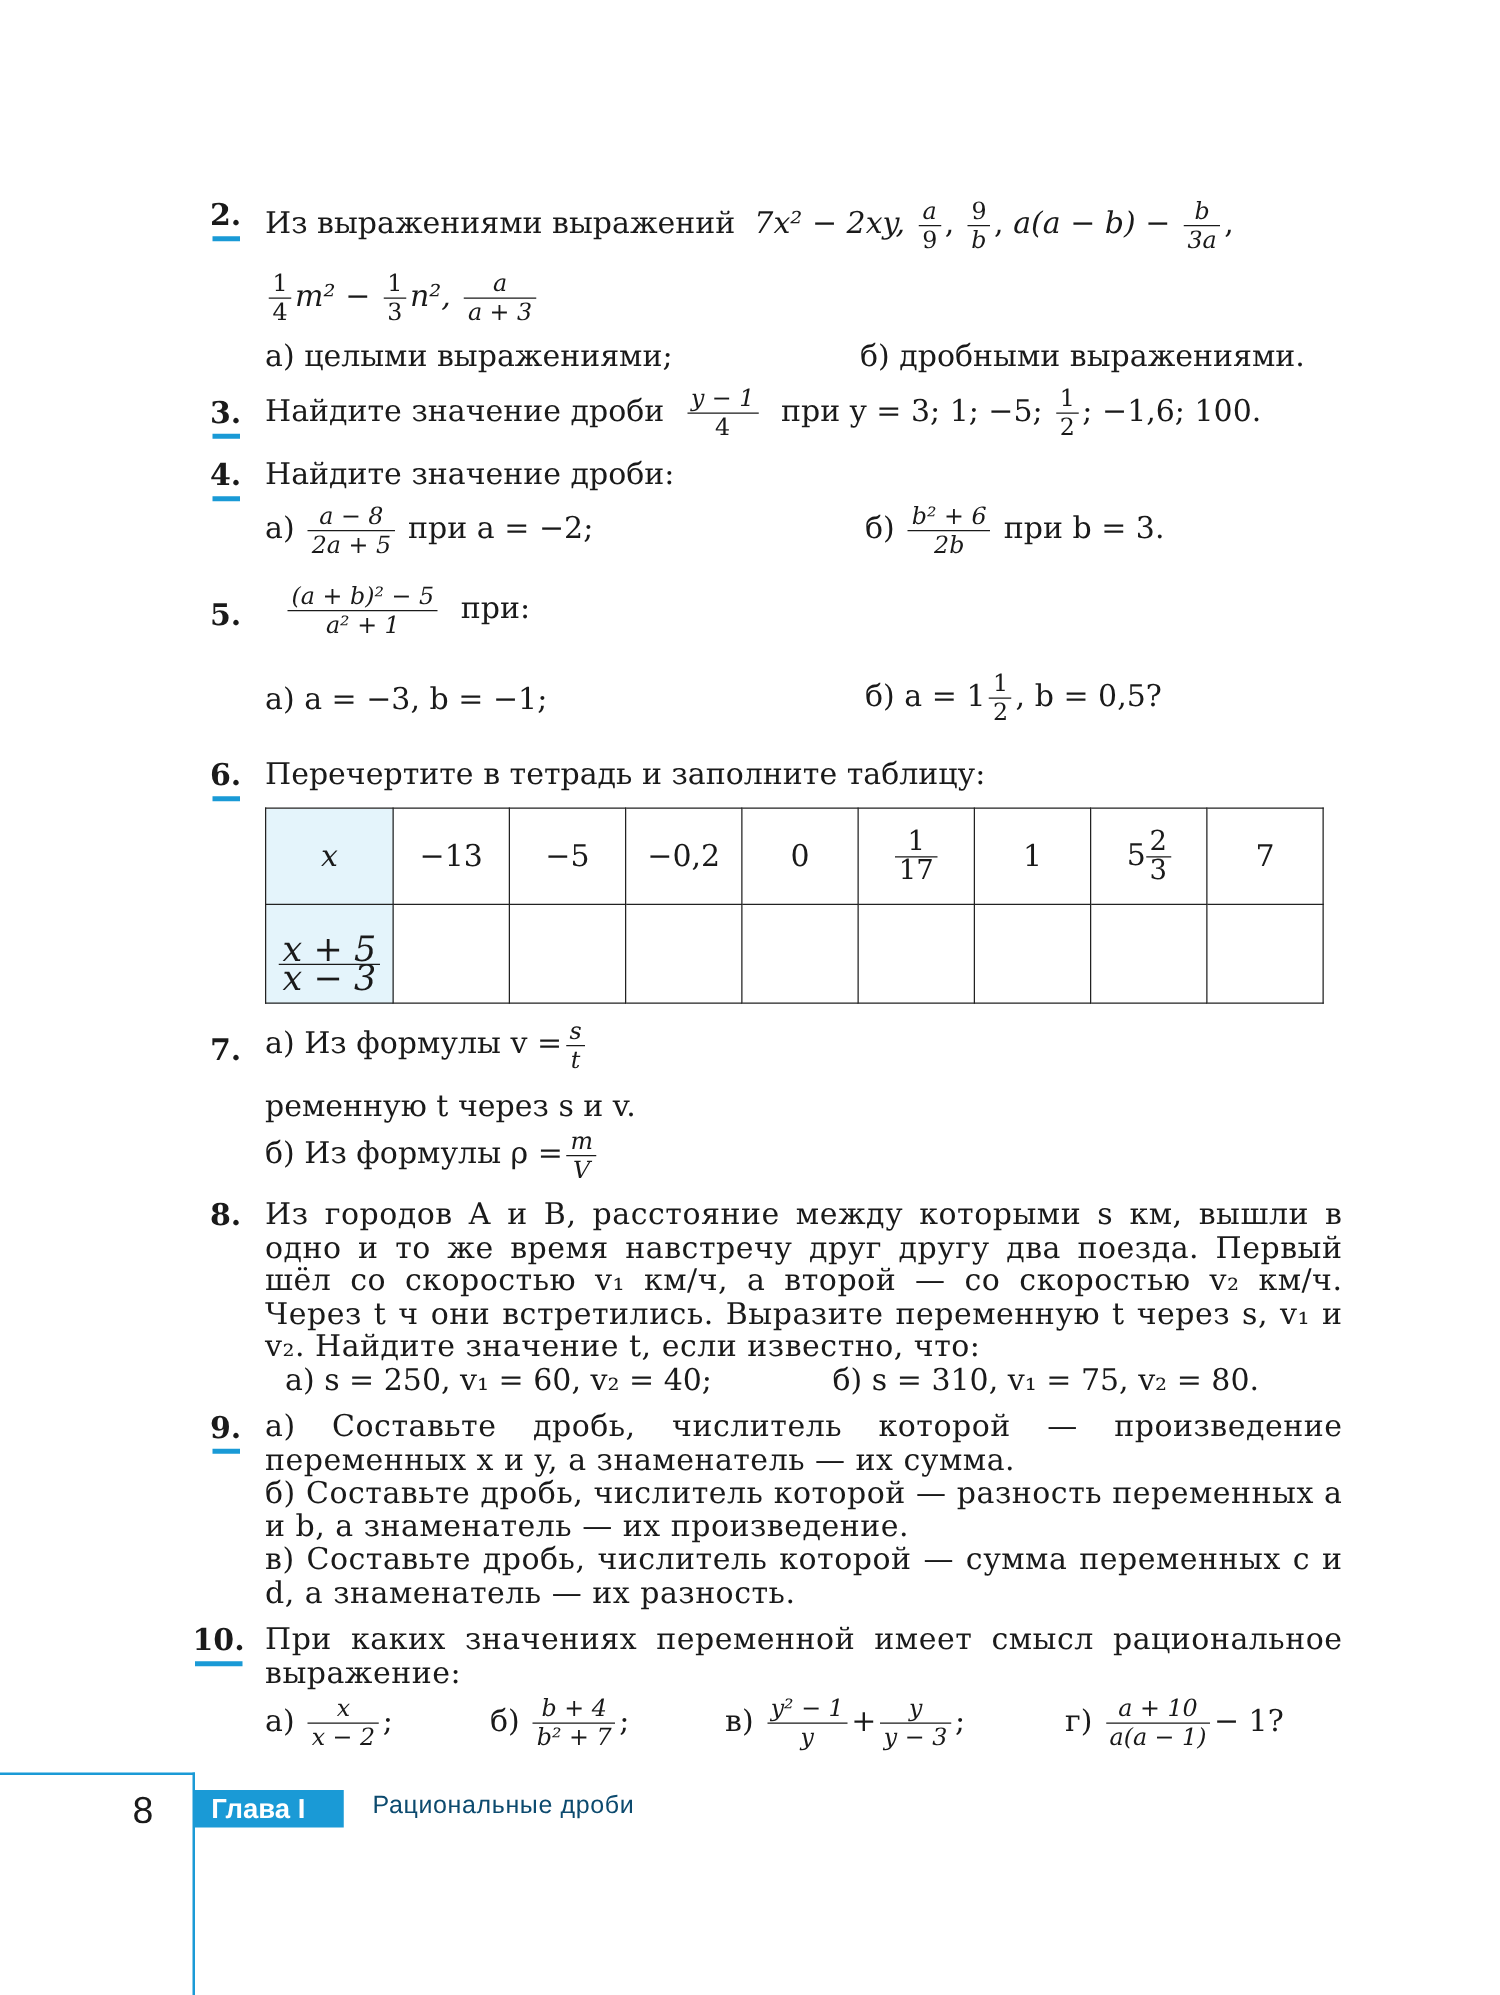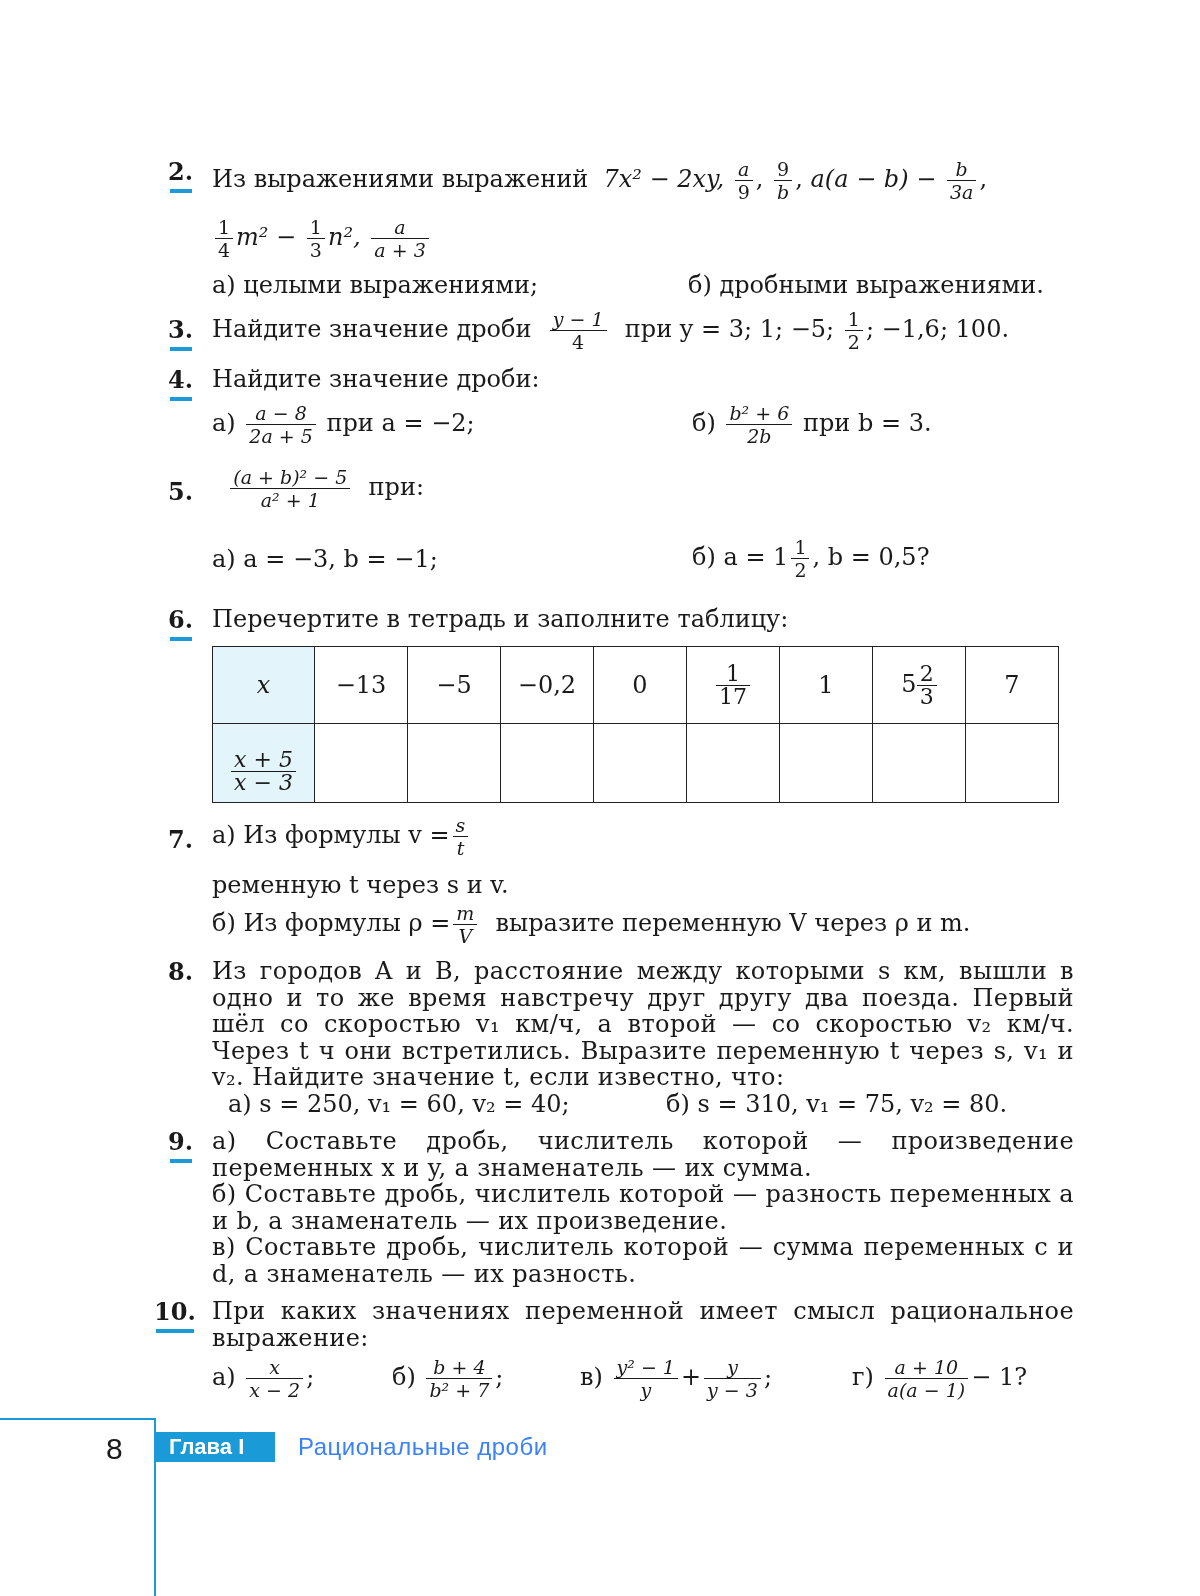--- a/index.html
+++ b/index.html
@@ -24,22 +24,22 @@
   table.tbl td.h { background:#e4f4fb; width:101px; }
   table.tbl tr.r2 td { height:78px; }
 
   .footer-box { position:absolute; left:-2px; top:1418px; width:156px; height:190px;
                 border-top:2px solid #1a9ad6; border-right:2px solid #1a9ad6; }
   .page-num { position:absolute; left:106px; top:1432px; font-family:"Liberation Sans", sans-serif;
               font-size:30px; color:#1a1a1a; }
   .chapter { position:absolute; left:155px; top:1432px; width:120px; height:30px; background:#1a9ad6;
              color:#fff; font-family:"Liberation Sans", sans-serif; font-weight:bold; font-size:22px;
              line-height:30px; padding-left:14px; box-sizing:border-box; }
-  .chapter-title { position:absolute; left:298px; top:1433px; color:#3b82f6;
-                   font-family:"Liberation Sans", sans-serif; font-size:24px; letter-spacing:0.5px; }
+  .chapter-title { position:absolute; left:298px; top:1433px; color:#0c4a6e;
+                   font-family:"Liberation Sans", sans-serif; font-size:20px; letter-spacing:0.5px; }
 </style>
 </head>
 <body>
 
 <div class="page">
 
   <div class="ex" style="top:150px;">
     <div class="num" style="top:8px;"><span>2.</span><span class="ul"></span></div>
     <div class="line" style="left:212px; top:8px;">
       <span>Из выражениями выражений</span>&nbsp;
@@ -108,42 +108,41 @@
       <td>−13</td>
       <td>−5</td>
       <td>−0,2</td>
       <td>0</td>
       <td><span class="frac" style="font-size:22px;"><span class="n">1</span><span class="d">17</span></span></td>
       <td>1</td>
       <td><span>5</span><span class="frac" style="font-size:22px; margin:0;"><span class="n">2</span><span class="d">3</span></span></td>
       <td>7</td>
     </tr>
     <tr class="r2">
-      <td class="h"><span class="frac" style="font-size:22px;margin-top:16px;"><i class="n">x + 5</i><i class="d">x − 3</i></span></td>
+      <td class="h"><span class="frac" style="font-size:28px;margin-top:16px;"><i class="n">x + 5</i><i class="d">x − 3</i></span></td>
       <td></td>
       <td></td>
       <td></td>
       <td></td>
       <td></td>
       <td></td>
       <td></td>
       <td></td>
     </tr>
   </tbody>
     </table>
 
   <div class="ex" style="top:826px;">
     <div class="num" style="top:0px;">7.</div>
     <div class="line" style="left:212px; top:-12px;">
       <span>а) Из формулы  v =</span><span class="frac"><i class="n" style="border-bottom-width:1px">s</i><i class="d">t</i></span>&nbsp;
     </div>
     <div class="line" style="left:212px; top:46px;">ременную t через s и v.</div>
     <div class="line" style="left:212px; top:76px;">
       <span>б) Из формулы  ρ =</span><span class="frac"><i class="n">m</i><i class="d">V</i></span>&nbsp;
-      <span>выразите переменную V через ρ и m.</span>
     </div>
   </div>
 
   <div class="ex" style="top:958px;">
     <div class="num" style="top:0px;">8.</div>
     <div class="txt" style="top:0px; line-height:26.5px;">Из городов A и B, расстояние между которыми s км, вышли в одно и то же время навстречу друг другу два поезда. Первый шёл со скоростью v₁ км/ч, а второй — со скоростью v₂ км/ч. Через t ч они встретились. Выразите переменную t через s, v₁ и v₂. Найдите значение t, если известно, что:</div>
     <div class="line" style="left:228px; top:133px;">а) s = 250, v₁ = 60, v₂ = 40;</div>
     <div class="line" style="left:666px; top:133px;">б) s = 310, v₁ = 75, v₂ = 80.</div>
   </div>
 

